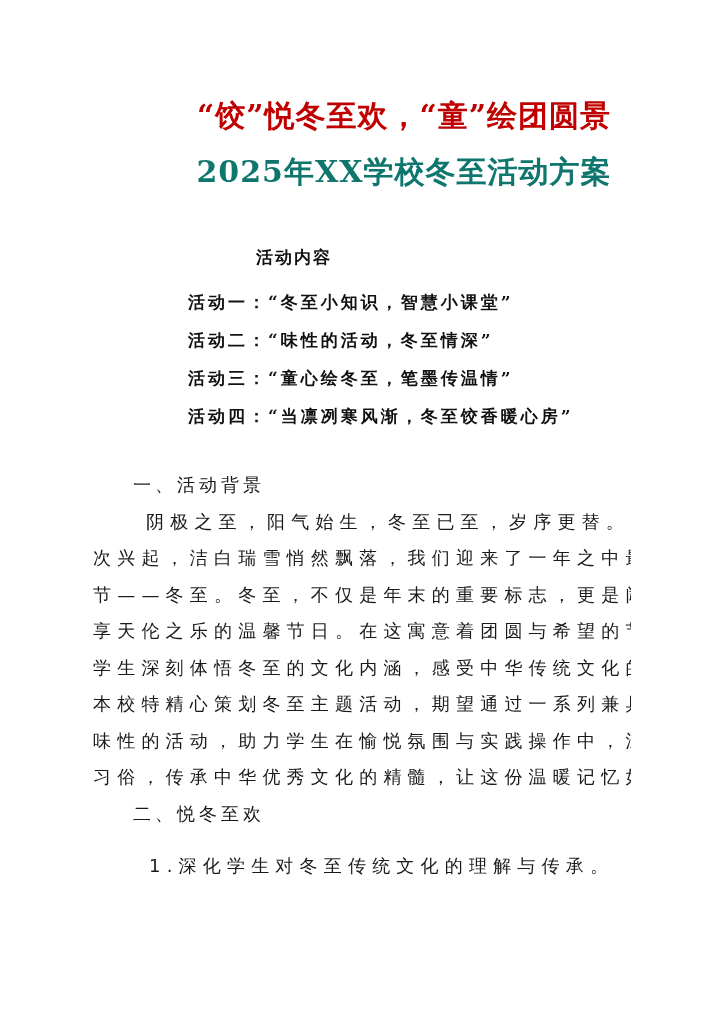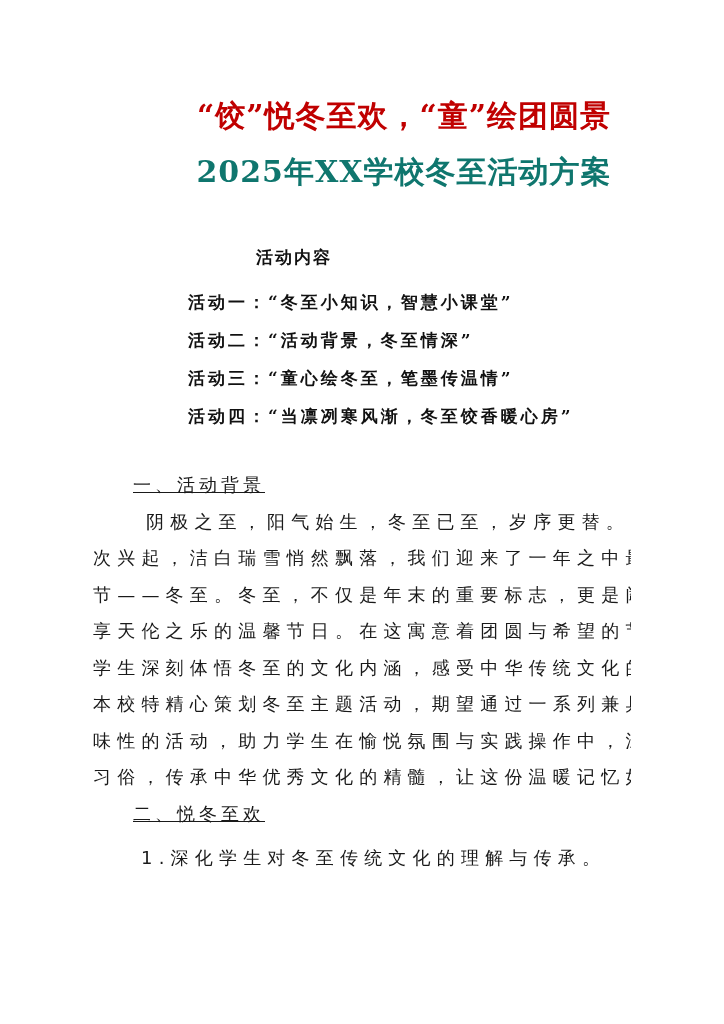--- a/index.html
+++ b/index.html
@@ -77,54 +77,53 @@
       font-weight: normal;
       color: #1a1a1a;
     }
     .section-heading {
       margin: 0;
       padding-left: 40px;
       font-size: 18px;
       font-weight: normal;
       line-height: 36.5px;
       letter-spacing: 4px;
-      text-decoration: underline;
     }
     .line {
       display: block;
       text-align: justify;
       text-align-last: justify;
       white-space: nowrap;
       overflow: hidden;
     }
     .line.last {
       text-align-last: left;
     }
     .line.first {
       padding-left: 53px;
     }
     .list-item {
-      margin: 8px;
+      margin: 16px;
       padding-left: 40px;
       line-height: 36.5px;
     }
   </style>
 </head>
 <body>
 
 <div class="page">
 
   <div class="title t1" style="color: rgb(192, 0, 0);">“饺”悦冬至欢，“童”绘团圆景</div>
   <div class="title t2" style="color: #0f766e;">2025年XX学校冬至活动方案</div>
 
   <div class="contents-heading">活动内容</div>
 
   <ul class="activity-list">
     <li class="activity-item">活动一：“冬至小知识，智慧小课堂”</li>
-    <li class="activity-item">活动二：“活动背景，冬至情深”</li>
+    <li class="activity-item">活动二：“味性的活动，冬至情深”</li>
     <li class="activity-item">活动三：“童心绘冬至，笔墨传温情”</li>
     <li class="activity-item">活动四：“当凛冽寒风渐，冬至饺香暖心房”</li>
   </ul>
 
   <div class="body-block" style="color: rgb(26, 26, 26);">
     <h2 class="section-heading">一、活动背景</h2>
     <div class="para-lines">
       <span class="line first">阴极之至，阳气始生，冬至已至，岁序更替。当凛冽寒风渐</span>
       <span class="line">次兴起，洁白瑞雪悄然飘落，我们迎来了一年之中最具温情的时</span>
       <span class="line">节——冬至。冬至，不仅是年末的重要标志，更是阖家团圆、共</span>

